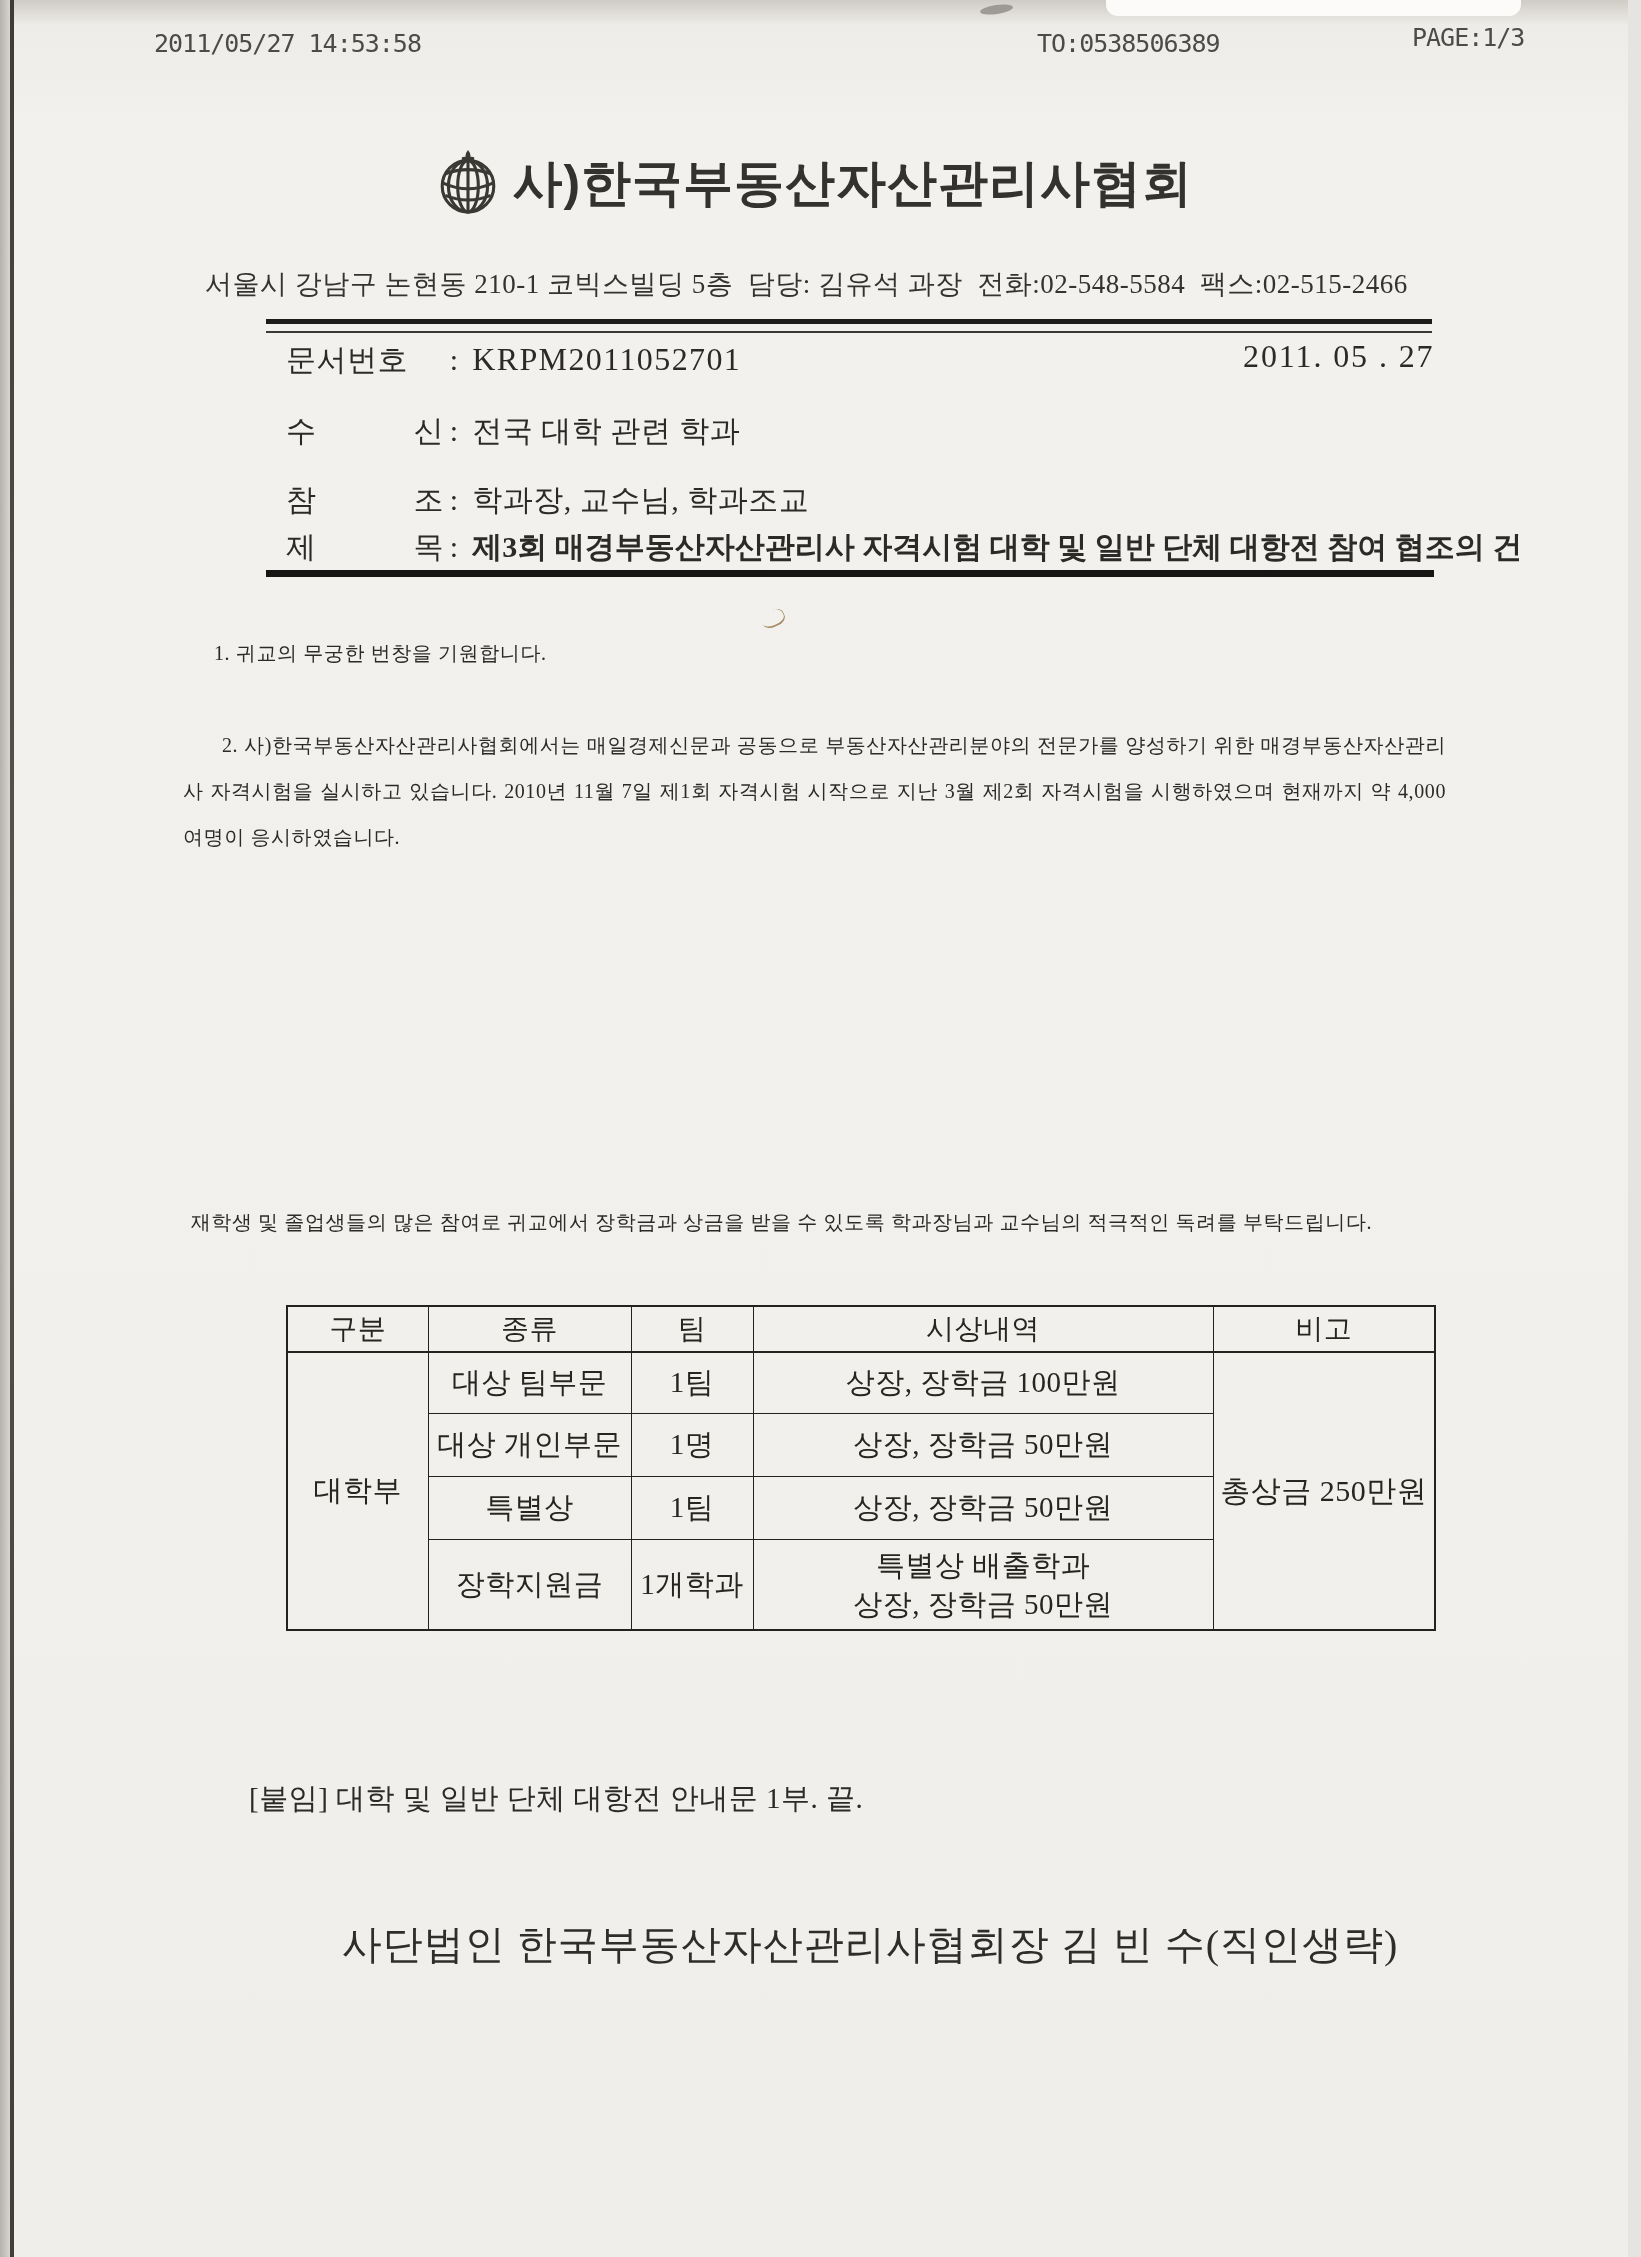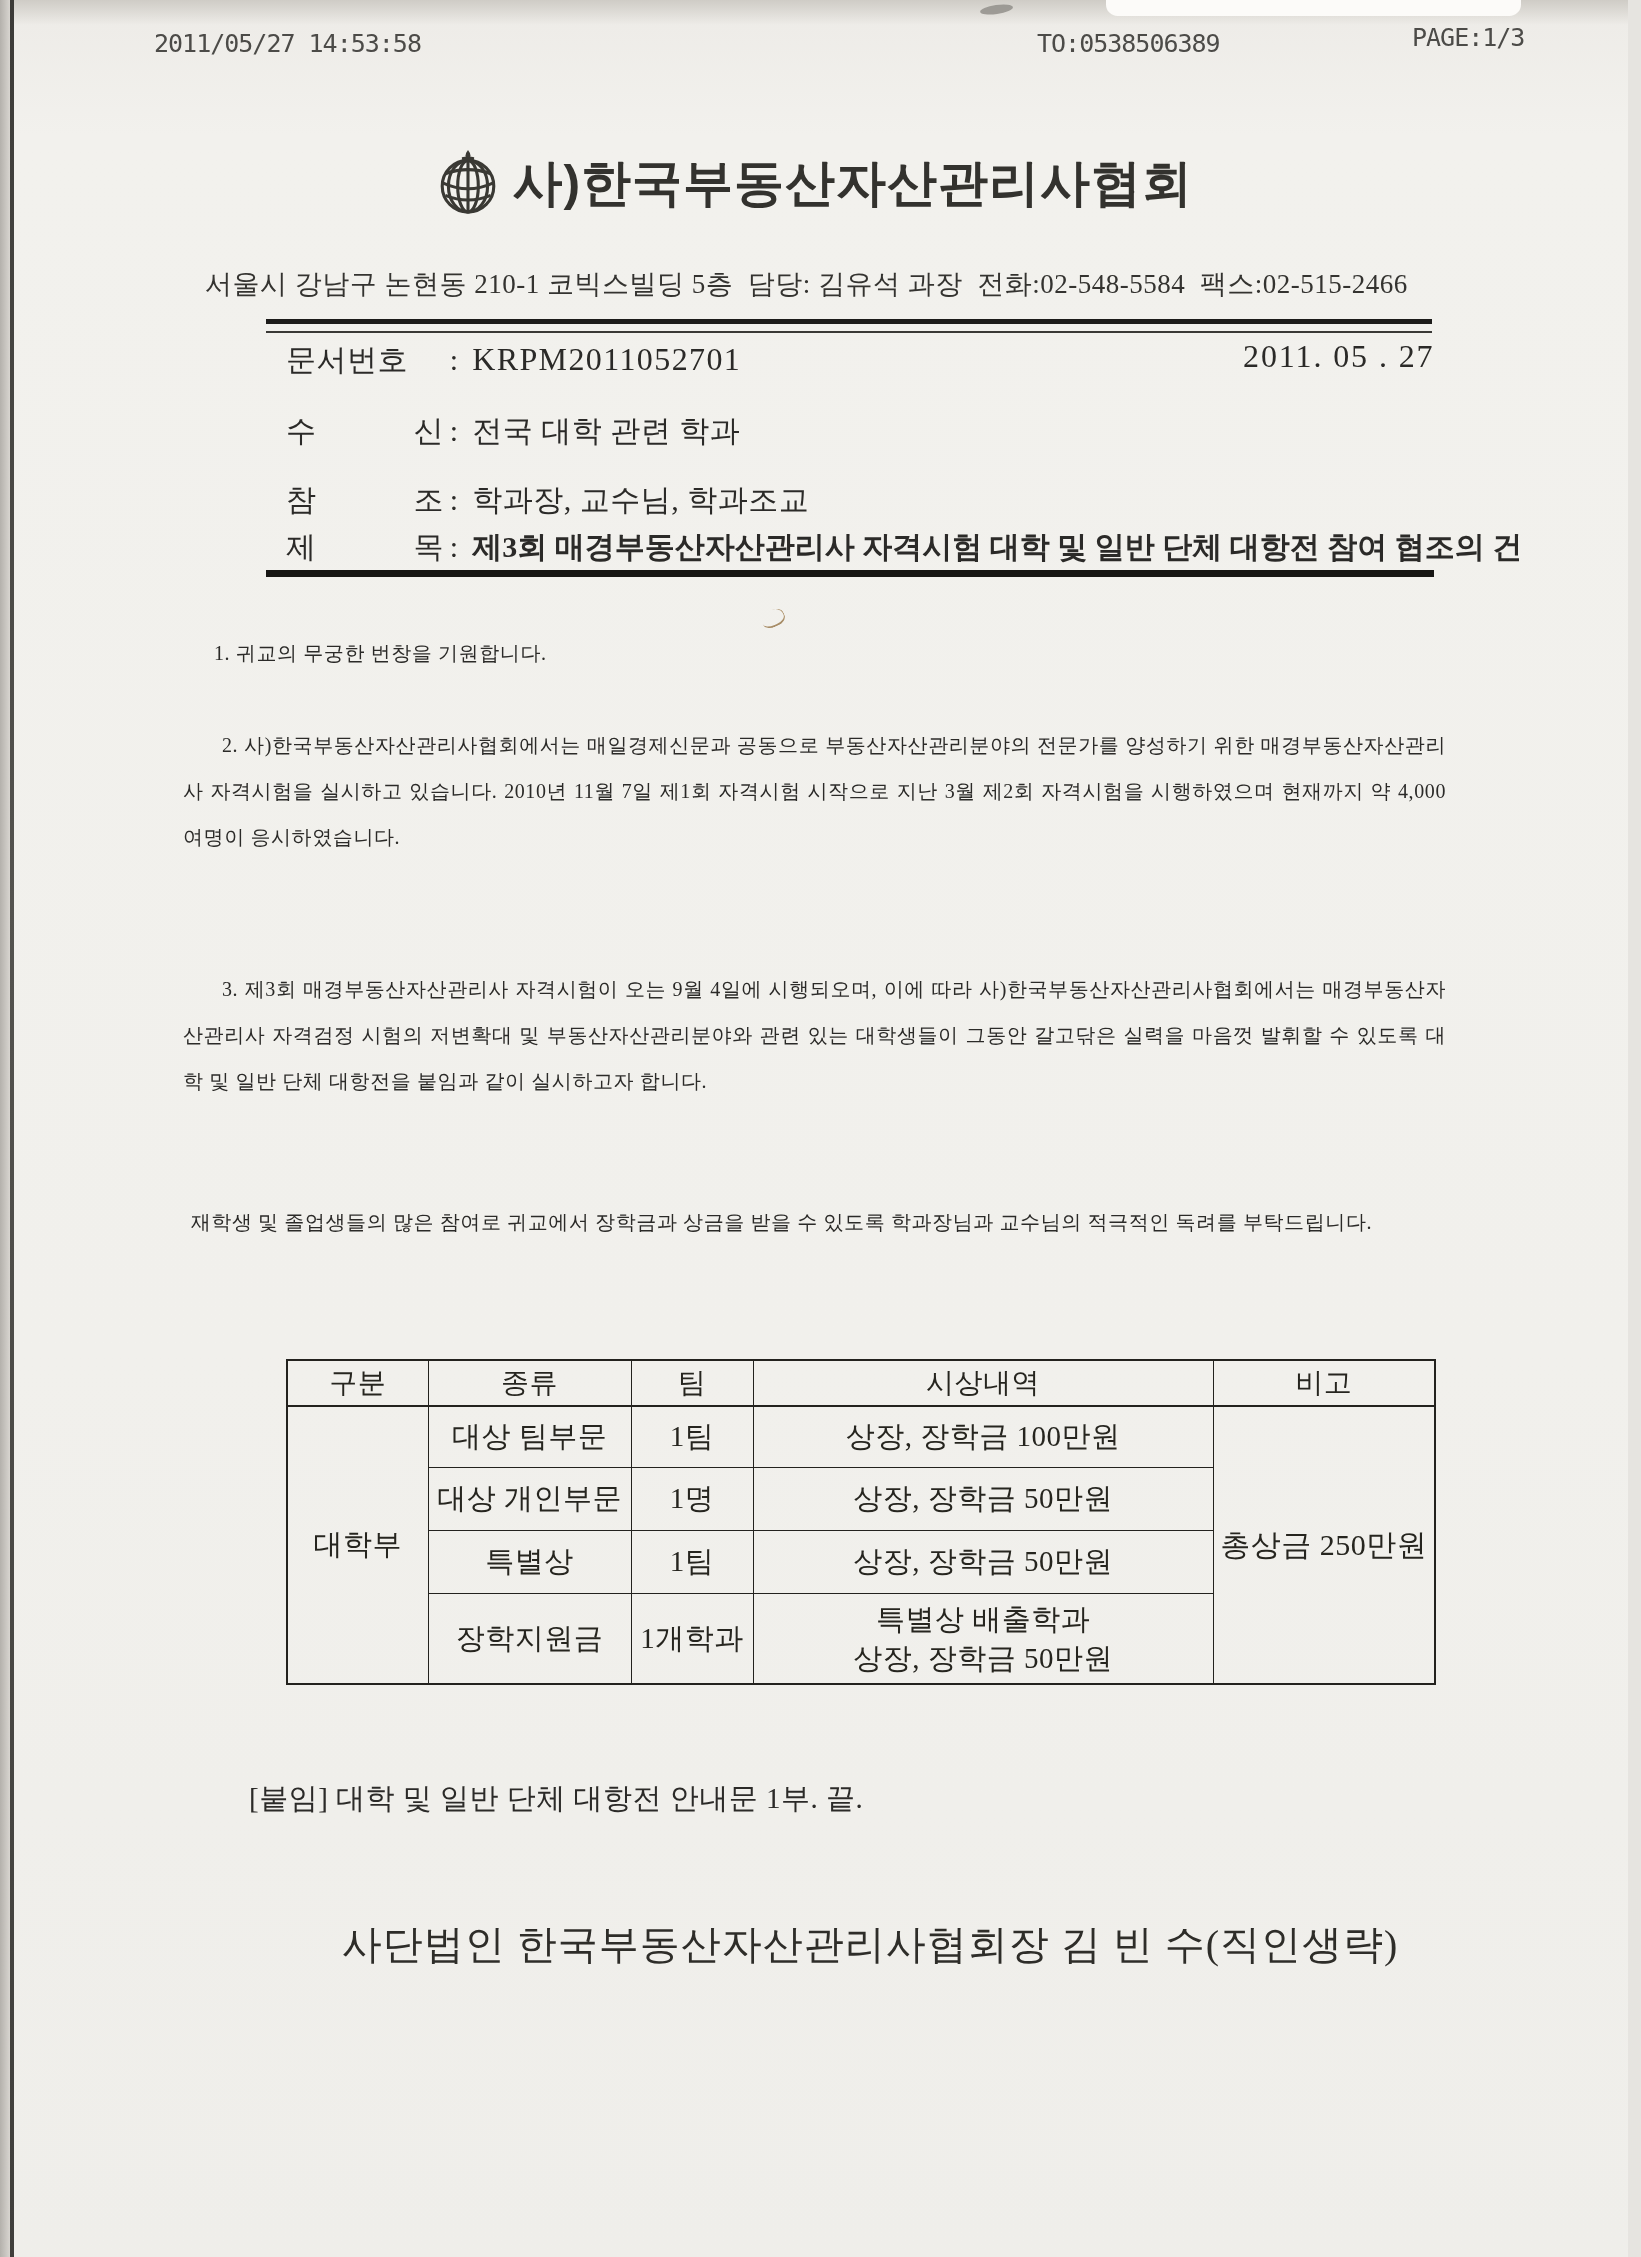--- a/index.html
+++ b/index.html
@@ -49,21 +49,21 @@
   .doc-date { position:absolute; top:338px; left:1195px; font-size:32px; letter-spacing:1.9px;margin-left:48px; }
   
   .para { position:absolute; left:183px; width:1263px; margin:0;
     font-size:20px; line-height:46px; letter-spacing:0.6px;
     text-align:justify; text-justify:inter-character; }
   .p1 { left:214px; width:auto; text-align:left; }
   .p2 { text-indent:39px; }
   .p3 { text-indent:39px; }
   .p4 { text-indent:7.7px; }
   
-  .prize-table { position:absolute; top:1359px; left:286px; border-collapse:collapse;
+  .prize-table { position:absolute; top:1305px; left:286px; border-collapse:collapse;
     font-size:29px; color:#26251f; table-layout:fixed; }
   .prize-table th, .prize-table td { border:1.9px solid #23221e; text-align:center;
     vertical-align:middle; padding:0; letter-spacing:0.5px; }
   .prize-table { border:2.9px solid #23221e; }
   .prize-table thead th { height:44px; font-weight:400; font-size:28px; border-bottom:2.9px solid #23221e; }
   .prize-table .r1 td { height:60px; }
   .prize-table .r2 td { height:62px; }
   .prize-table .r3 td { height:62px; }
   .prize-table .r4 td { height:89px; }
   .prize-table .note-cell { font-size:30px; }
@@ -129,21 +129,20 @@
   </div>
 
   <div class="meta-row" style="top:527px;">
     <span class="meta-label">제 목</span><span class="meta-colon">:</span><span class="subject-value">제3회 매경부동산자산관리사 자격시험 대학 및 일반 단체 대항전 참여 협조의 건</span>
   </div>
 
   <div class="rule-c"></div>
 
   <p class="para p1" style="top:630px;">1. 귀교의 무궁한 번창을 기원합니다.</p>
   <p class="para p2" style="top:722px;">2. 사)한국부동산자산관리사협회에서는 매일경제신문과 공동으로 부동산자산관리분야의 전문가를 양성하기 위한 매경부동산자산관리사 자격시험을 실시하고 있습니다. 2010년 11월 7일 제1회 자격시험 시작으로 지난 3월 제2회 자격시험을 시행하였으며 현재까지 약 4,000여명이 응시하였습니다.</p>
-  <p class="para p3" style="top:966px;">3. 제3회 매경부동산자산관리사 자격시험이 오는 9월 4일에 시행되오며, 이에 따라 사)한국부동산자산관리사협회에서는 매경부동산자산관리사 자격검정 시험의 저변확대 및 부동산자산관리분야와 관련 있는 대학생들이 그동안 갈고닦은 실력을 마음껏 발휘할 수 있도록 대학 및 일반 단체 대항전을 붙임과 같이 실시하고자 합니다.</p>
   <p class="para p4" style="top:1199px;">재학생 및 졸업생들의 많은 참여로 귀교에서 장학금과 상금을 받을 수 있도록 학과장님과 교수님의 적극적인 독려를 부탁드립니다.</p>
 
   <table class="prize-table">
     <colgroup>
       <col style="width:141px">
         <col style="width:203px">
         <col style="width:122px">
         <col style="width:460px">
         <col style="width:222px">
     </colgroup>

